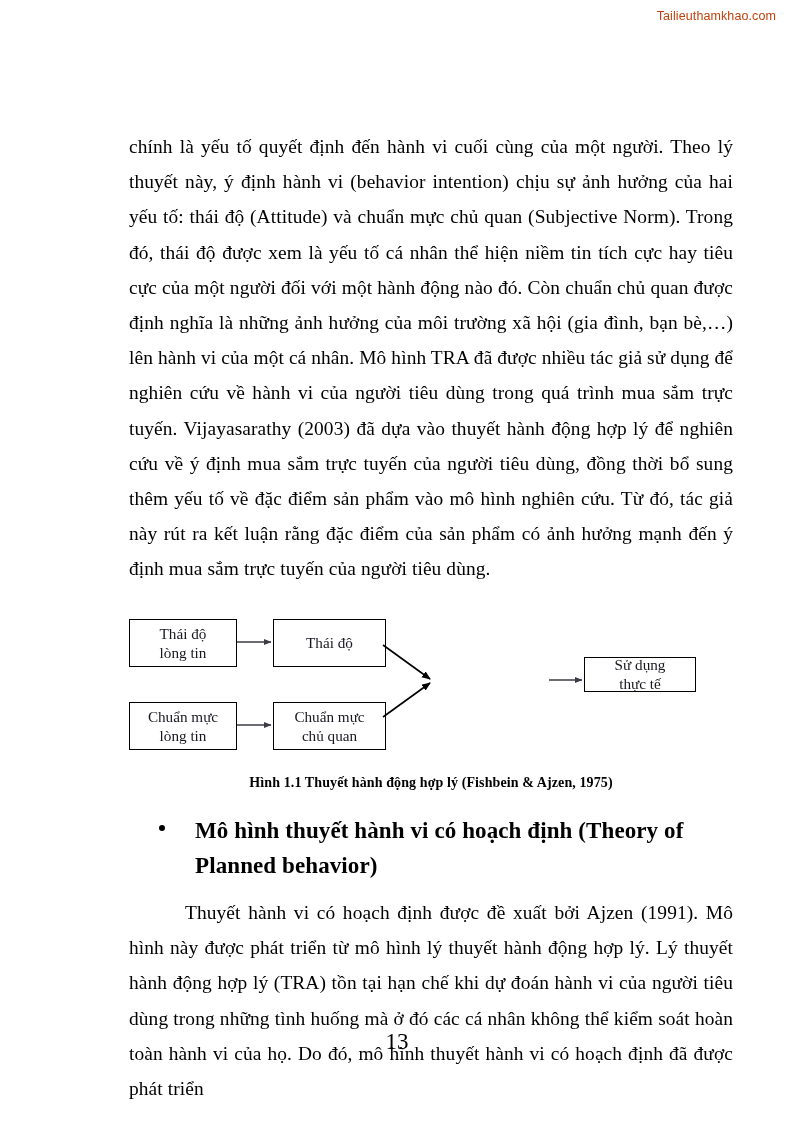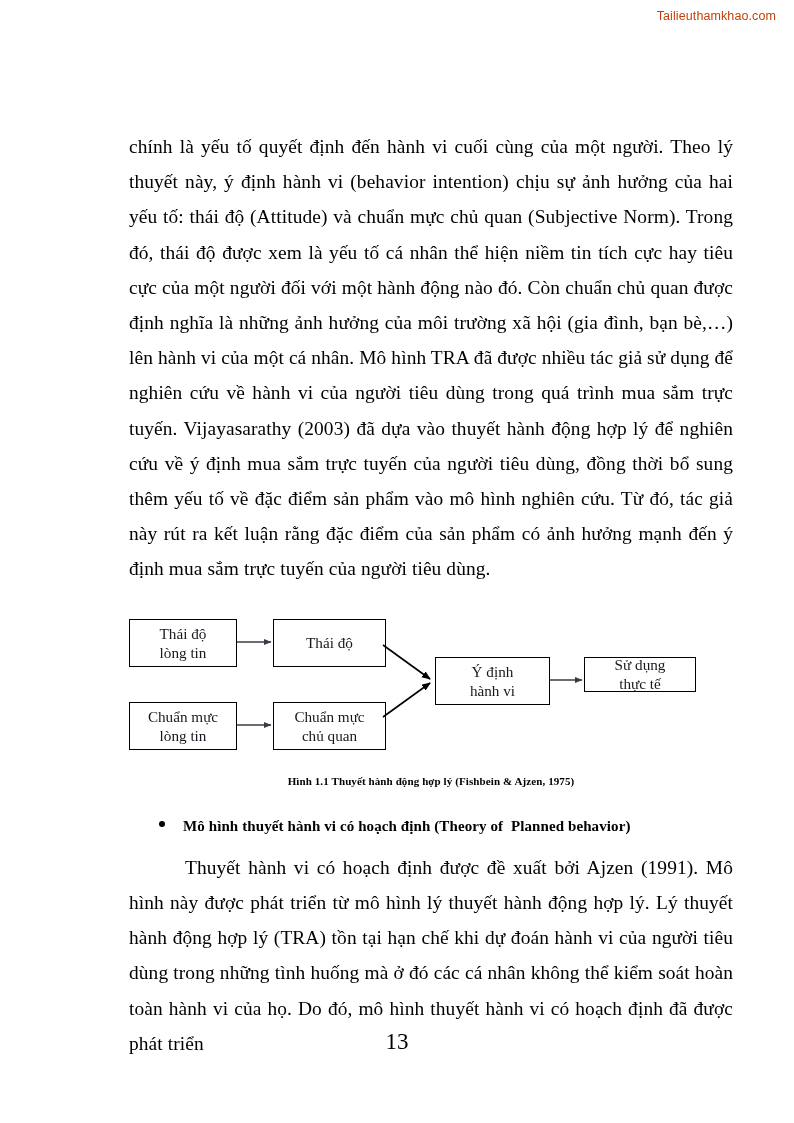--- a/index.html
+++ b/index.html
@@ -84,44 +84,44 @@
     position: absolute;
     left: 0;
     top: 0;
     overflow: visible;
   }
 
   
   .caption {
     margin: 16px 0 0 0;
     text-align: center;
-    font-size: 11px;
+    font-size: 14px;
     font-weight: bold;
     letter-spacing: 0.1px;
   }
 
   
   .bullet-block {
     margin: 22px 0 0 0;
     padding-left: 36px;
     position: relative;
   }
   .bullet-dot {
     position: absolute;
     left: 34px;
     top: 12px;
     width: 6px;
     height: 6px;
     border-radius: 50%;
     background: #000;
   }
   .bullet-text {
-    margin: 0;
+    margin: 12px;
     padding-left: 22px;
-    font-size: 15px;
+    font-size: 23px;
     line-height: 35.2px;
     font-weight: bold;
     letter-spacing: 0.1px;
     white-space: pre-wrap;
   }
 
   
   .page-number {
     position: absolute;
     left: 0;
@@ -186,26 +186,20 @@
         </div>
       </div>
 
       <div class="dbox" style="left:148px; top:95px; width:113px; height:48px;">
         <div>
           <span>Chuẩn mực</span>
           <span>chủ quan</span>
         </div>
       </div>
 
-      <div class="dbox" style="left:310px; top:50px; width:115px; height:48px;">
-        <div>
-          <span>Ý định</span>
-          <span>hành vi</span>
-        </div>
-      </div>
 
       <div class="dbox" style="left:459px; top:50px; width:112px; height:35px;">
         <div>
           <span>Sử dụng</span>
           <span>thực tế</span>
         </div>
       </div>
 
     </div>
 

